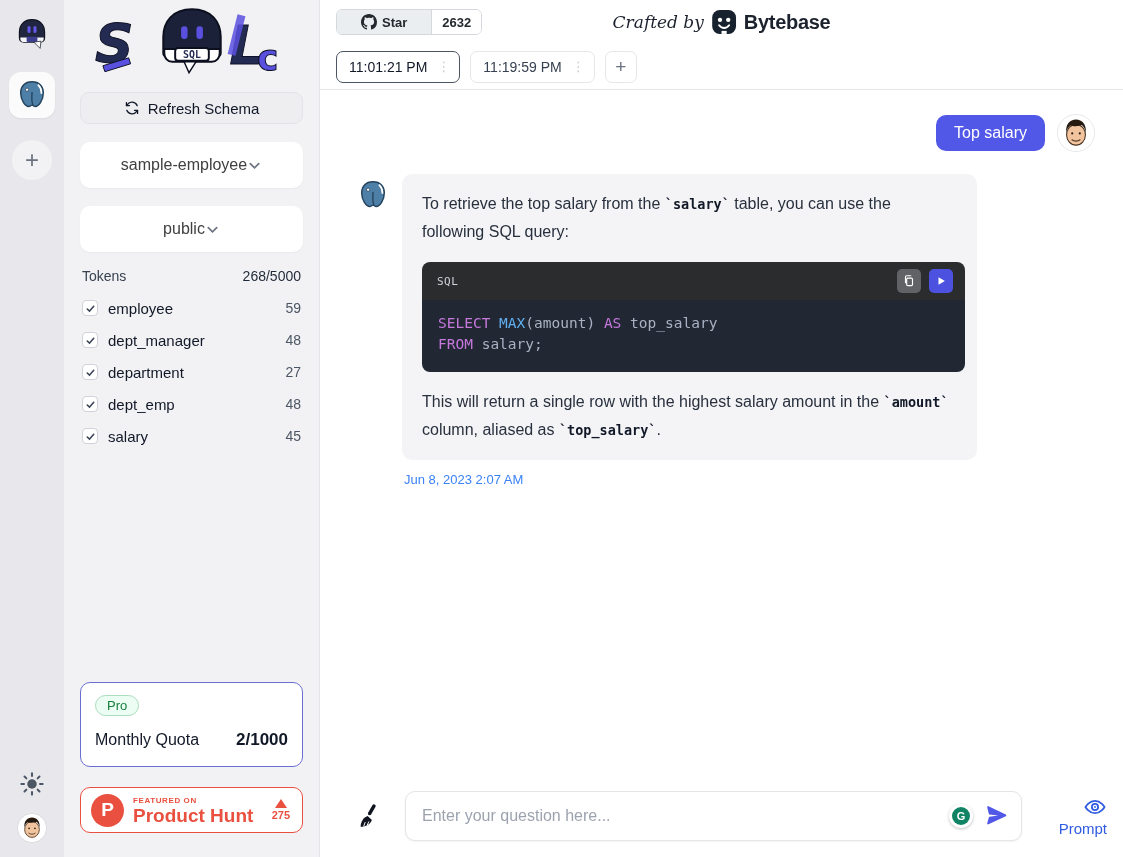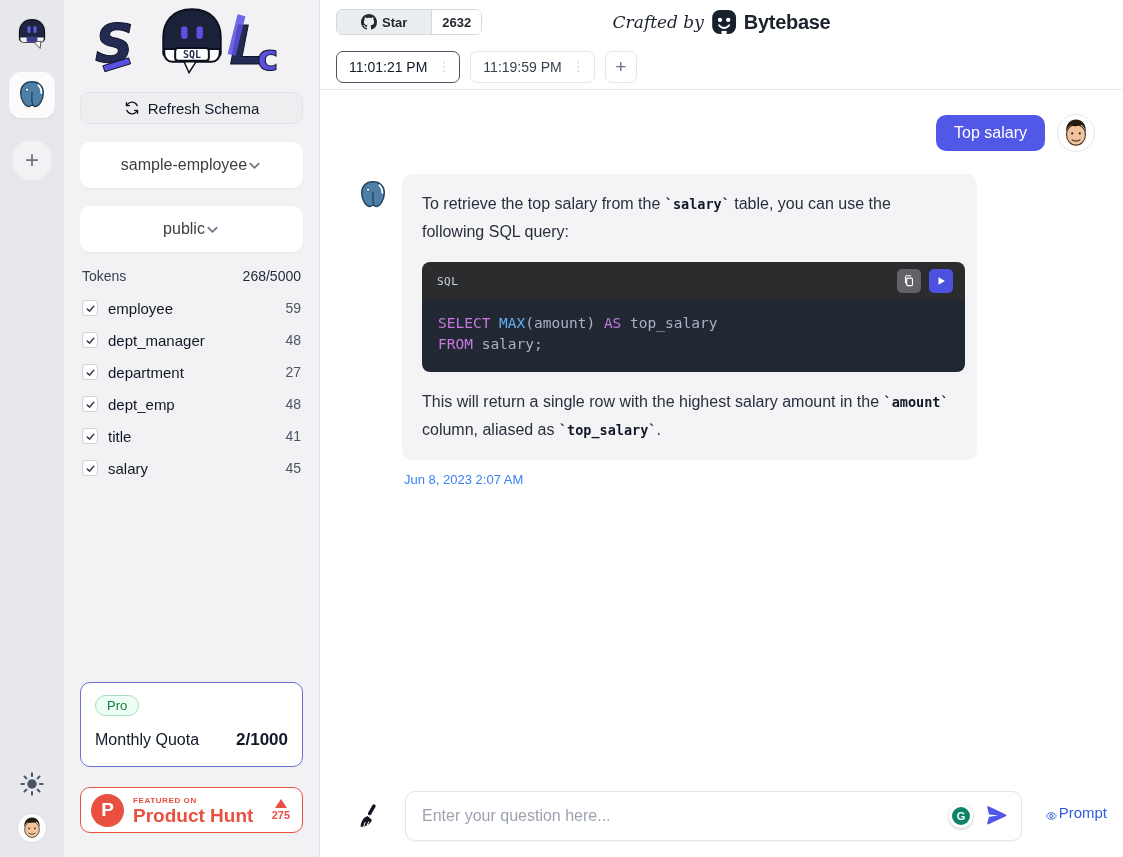--- a/index.html
+++ b/index.html
@@ -79,21 +79,21 @@
 
   
   .composer { margin-top:auto; flex-shrink:0; display:flex; align-items:center; gap:23px; padding:12px 16px 16px 36px; }
   .broom-btn { width:26px; height:26px; flex-shrink:0; cursor:pointer; }
   .input-wrap { flex:1; height:50px; background:#fff; border:1px solid #e4e4e9; border-radius:10px; box-shadow:0 1px 2px rgba(0,0,0,.05); display:flex; align-items:center; padding:0 12px 0 16px; gap:10px; }
   .q-input { flex:1; border:none; outline:none; font-size:16px; font-family:"Liberation Sans", sans-serif; color:#111827; background:transparent; }
   .q-input::placeholder { color:#9ca3af; }
   .g-badge { width:24px; height:24px; border-radius:50%; background:#fff; box-shadow:0 1px 3px rgba(0,0,0,.25); display:flex; align-items:center; justify-content:center; flex-shrink:0; cursor:pointer; }
   .g-inner { width:18px; height:18px; border-radius:50%; background:#0f8363; color:#fff; font-size:11px; font-weight:bold; display:flex; align-items:center; justify-content:center; }
   .send-btn { width:26px; height:26px; border:none; background:transparent; cursor:pointer; padding:0; flex-shrink:0; }
-  .prompt-btn { width:62px; display:flex; flex-direction:row; align-items:flex-start; gap:1px; color:#2f5ce0; font-size:15px; cursor:pointer; background:transparent; border:none; font-family:"Liberation Sans", sans-serif; }
+  .prompt-btn { width:62px; display:flex; flex-direction:column; align-items:flex-end; gap:1px; color:#2f5ce0; font-size:15px; cursor:pointer; background:transparent; border:none; font-family:"Liberation Sans", sans-serif; }
 </style>
 </head>
 <body>
 
 <div class="rail">
   <div class="bot">
     <svg viewBox="0 0 40 40" width="36" height="36">
       <path d="M6 18c0-9 6-14 14-14s14 5 14 14v6c0 3-2 5-5 5H11c-3 0-5-2-5-5z" fill="#20263f" stroke="#10131f" stroke-width="1.3"></path>
       <rect x="15" y="11" width="3.4" height="8" rx="1.7" fill="#6257e8"></rect>
       <rect x="21.6" y="11" width="3.4" height="8" rx="1.7" fill="#6257e8"></rect>
@@ -217,29 +217,20 @@
       <span class="table-count">27</span>
     </div>
     <div class="table-row">
       <span class="checkbox">
           <svg viewBox="0 0 12 12" width="11" height="11" fill="none" stroke="#374151" stroke-width="1.7" stroke-linecap="round">
             <path d="M2.5 6.5l2.4 2.4 4.6-5.3"></path>
           </svg>
         </span>
       <span class="table-name">dept_emp</span>
       <span class="table-count">48</span>
-    </div>
-    <div class="table-row">
-      <span class="checkbox">
-          <svg viewBox="0 0 12 12" width="11" height="11" fill="none" stroke="#374151" stroke-width="1.7" stroke-linecap="round">
-            <path d="M2.5 6.5l2.4 2.4 4.6-5.3"></path>
-          </svg>
-        </span>
-      <span class="table-name">title</span>
-      <span class="table-count">41</span>
     </div>
     <div class="table-row">
       <span class="checkbox">
           <svg viewBox="0 0 12 12" width="11" height="11" fill="none" stroke="#374151" stroke-width="1.7" stroke-linecap="round">
             <path d="M2.5 6.5l2.4 2.4 4.6-5.3"></path>
           </svg>
         </span>
       <span class="table-name">salary</span>
       <span class="table-count">45</span>
     </div>

